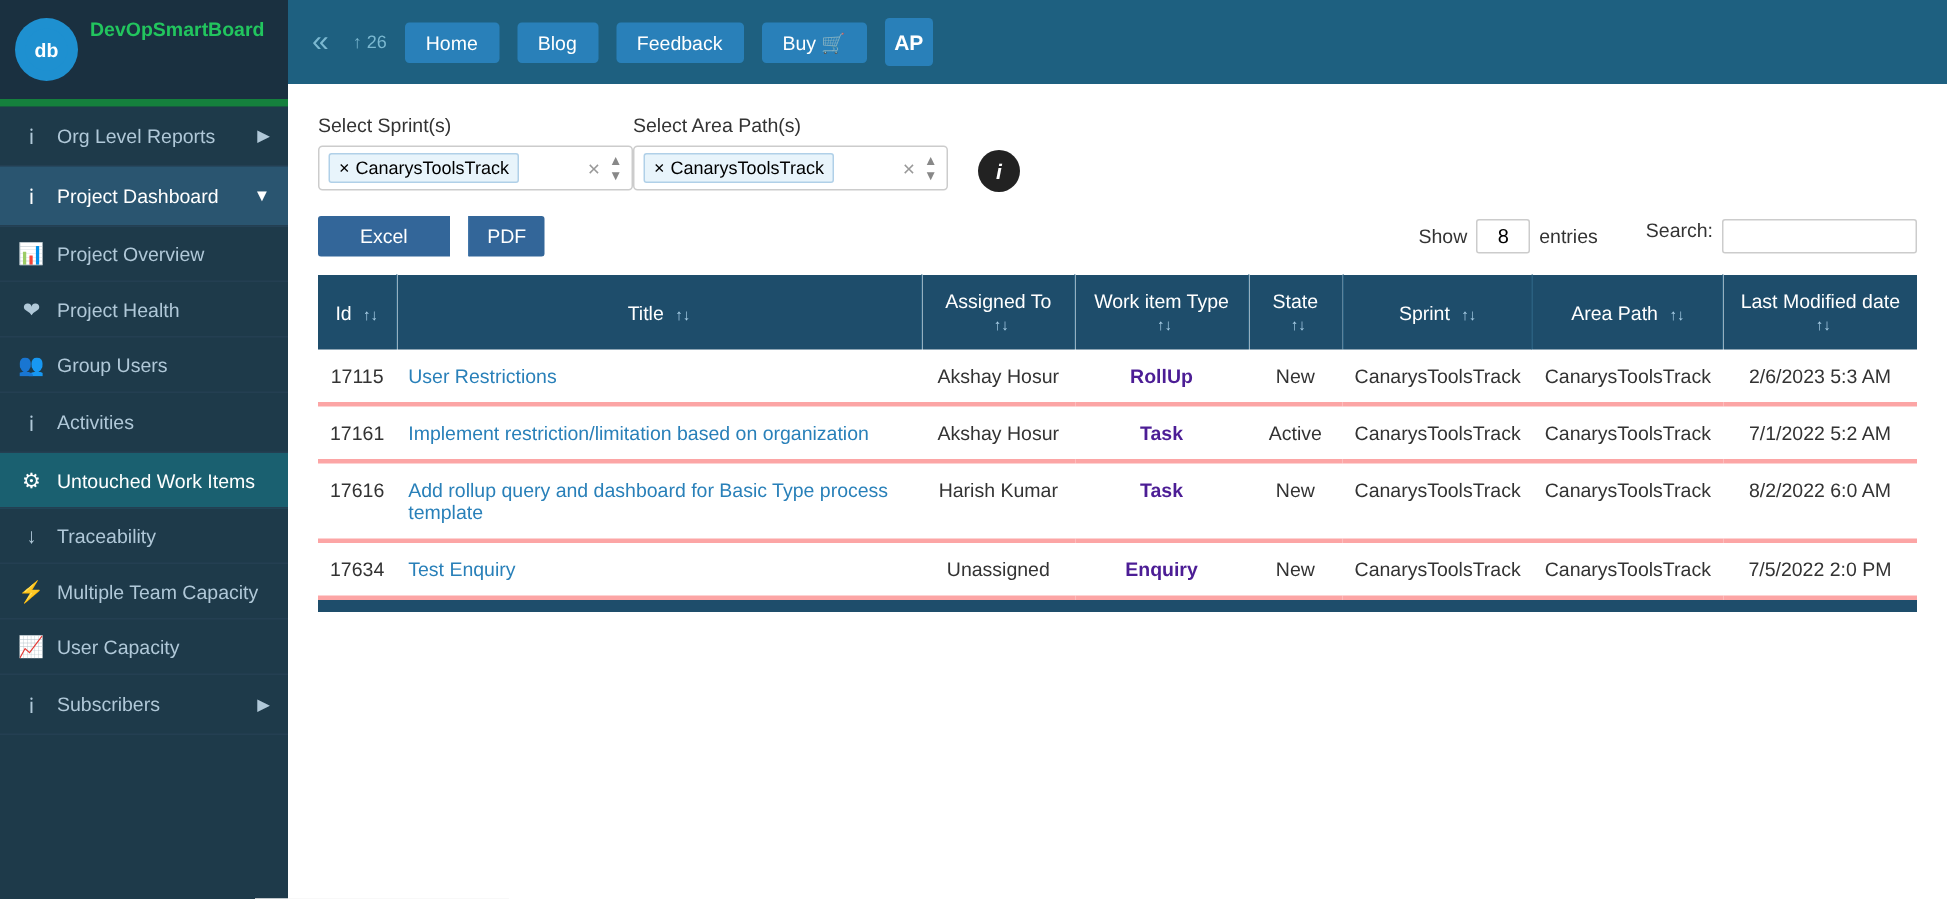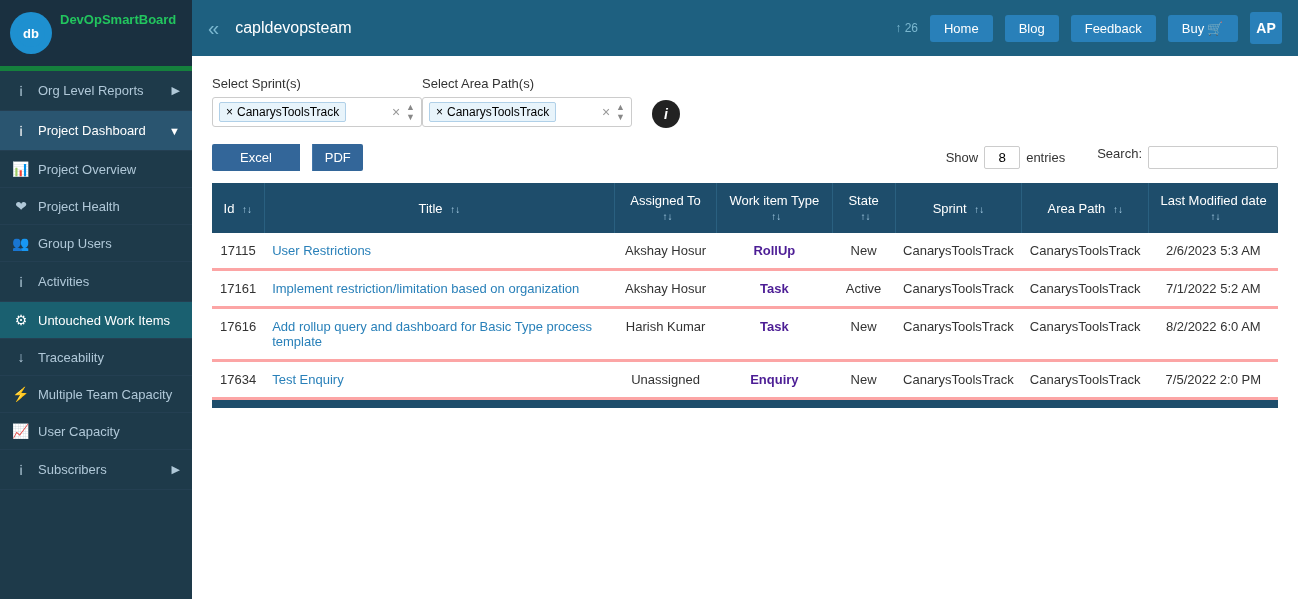--- a/index.html
+++ b/index.html
@@ -338,21 +338,20 @@
     <span class="item-icon">ℹ</span>
     <span class="item-label">Subscribers</span>
     <span class="arrow">▶</span>
   </div>
 </div>
 
 <div class="main">
 
   <div class="topbar">
     <span class="topbar-back">«</span>
-    <span class="topbar-title">capldevopsteam</span>
     <span class="notification-badge">↑ 26</span>
     <button class="topbar-btn">Home</button>
     <button class="topbar-btn">Blog</button>
     <button class="topbar-btn">Feedback</button>
     <button class="topbar-btn">Buy 🛒</button>
     <div class="topbar-avatar">AP</div>
   </div>
 
   <div class="content">
 

